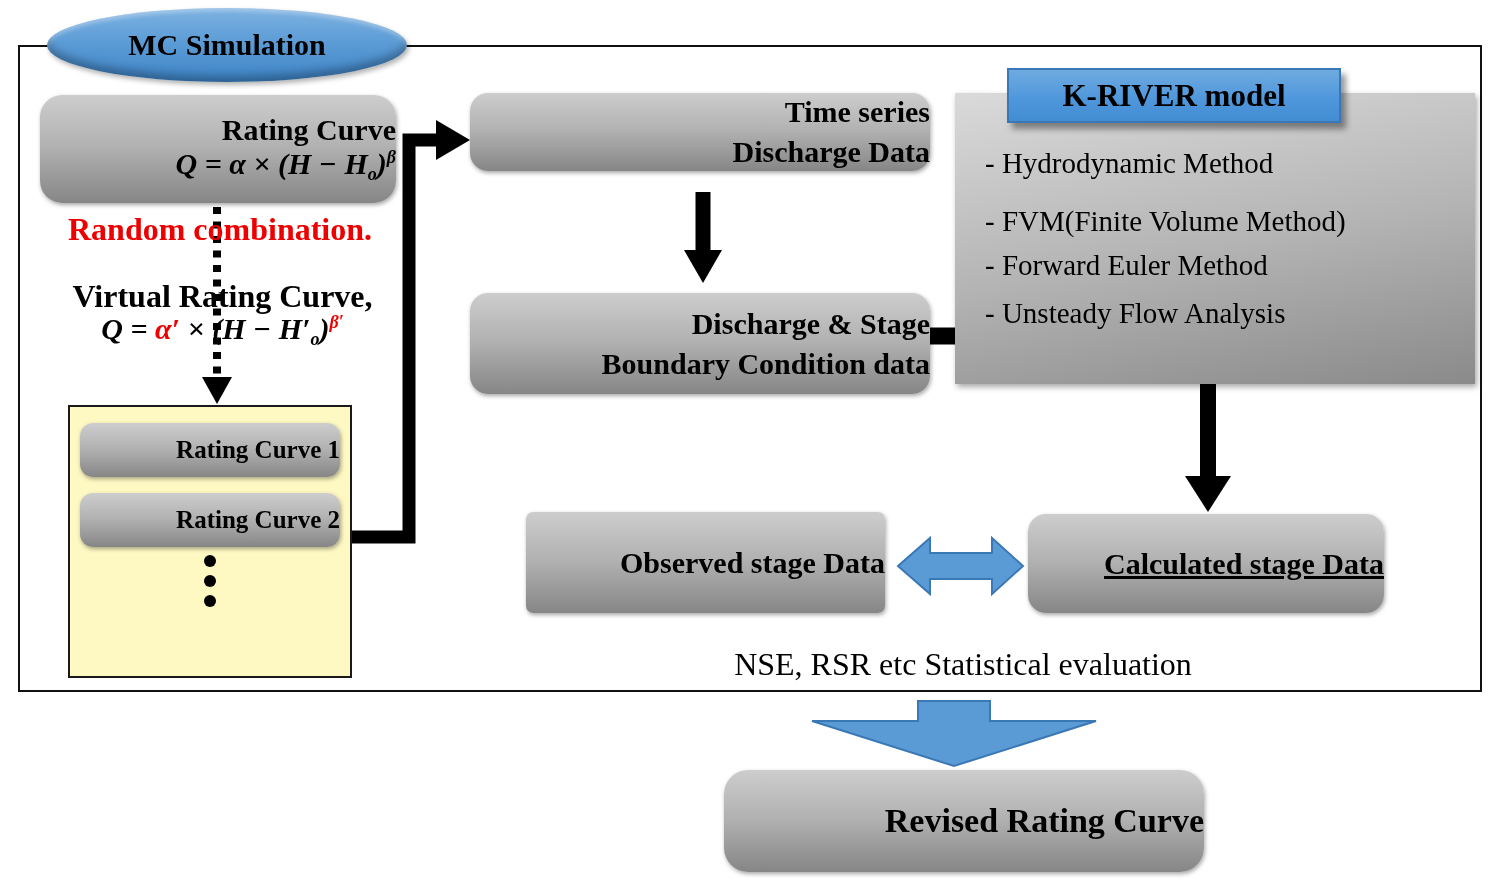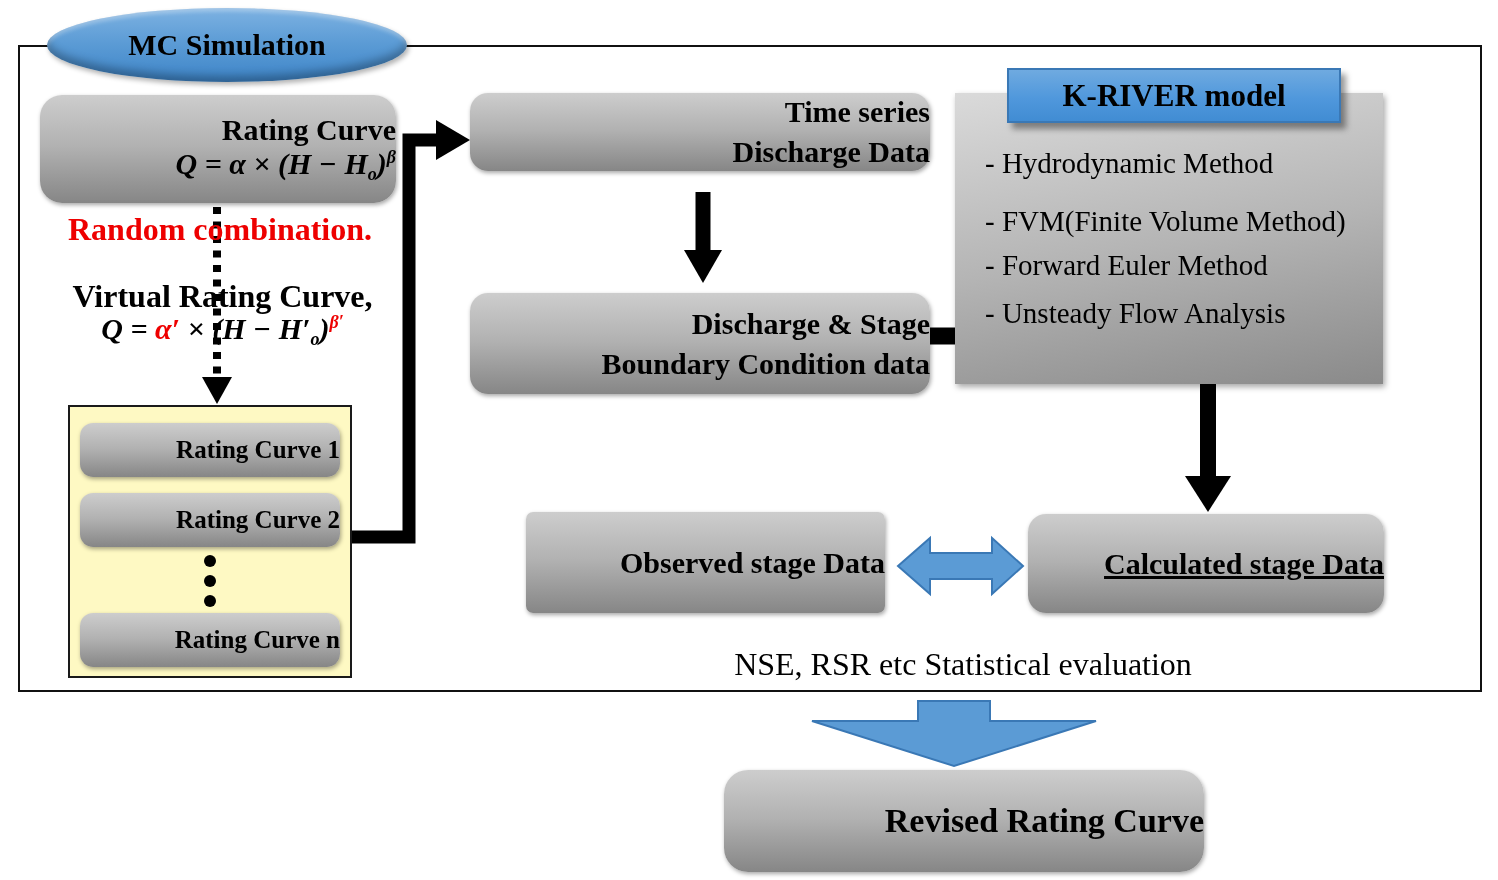--- a/index.html
+++ b/index.html
@@ -51,21 +51,21 @@
   }
   .rc-item { left:10px; width:260px; height:54px; font-size:25px; border-radius:13px; }
   #rc1 { top:16px; } #rc2 { top:86px; } #rcn { top:206px; }
   .dot { position:absolute; left:134px; width:12px; height:12px; border-radius:50%; background:#000; }
   #dot1 { top:148px; } #dot2 { top:168px; } #dot3 { top:188px; }
 
   #box-time-series { left:470px; top:93px;  width:460px; height:78px;  font-size:30px; line-height:40px; }
   #box-boundary    { left:470px; top:293px; width:460px; height:101px; font-size:30px; line-height:40px; }
 
   #kriver-box {
-    position:absolute; left:955px; top:93px; width:428px; height:291px;
+    position:absolute; left:955px; top:93px; width:520px; height:291px;
     background:linear-gradient(170deg,#dadada 0%, #b4b4b4 52%, #8a8a8a 100%);
     box-shadow:2px 3px 6px rgba(0,0,0,0.35);
   }
   .kriver-item { position:absolute; left:30px; font-size:29px; white-space:nowrap; }
   #kitem0 { top:54px; } #kitem1 { top:112px; } #kitem2 { top:156px; } #kitem3 { top:204px; }
 
   #kriver-header {
     position:absolute; left:1007px; top:68px; width:334px; height:55px;
     background:linear-gradient(180deg,#6faae0 0%, #5098dc 55%, #418cd3 100%);
     border:2px solid var(--accent-blue-dark); box-sizing:border-box;
@@ -133,23 +133,20 @@
   <div id="container-box">
     <div class="gbox rc-item" id="rc1">
       <span>Rating Curve 1</span>
     </div>
     <div class="gbox rc-item" id="rc2">
       <span>Rating Curve 2</span>
     </div>
     <div class="dot" id="dot1"></div>
     <div class="dot" id="dot2"></div>
     <div class="dot" id="dot3"></div>
-    <div class="gbox rc-item" id="rcn">
-      <span>Rating Curve n</span>
-    </div>
   </div>
 
   <div class="gbox" id="box-time-series">
     <div>Time series</div>
     <div>Discharge Data</div>
   </div>
 
   <div class="gbox" id="box-boundary">
     <div>Discharge &amp; Stage</div>
     <div>Boundary Condition data</div>

